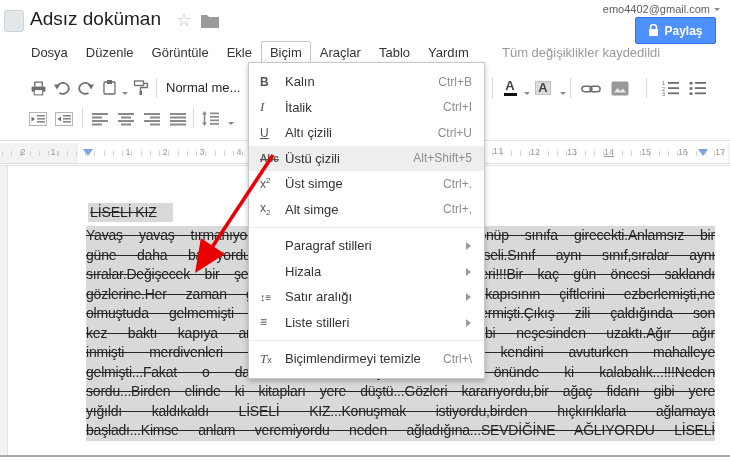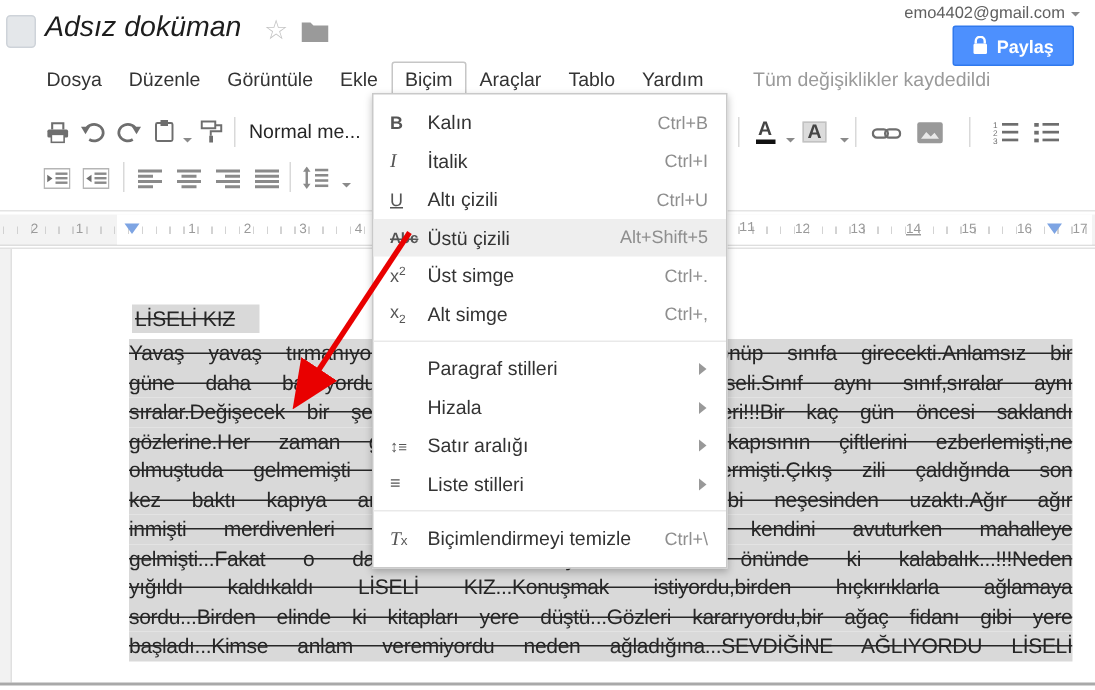--- a/index.html
+++ b/index.html
@@ -4,21 +4,21 @@
 <style>
   * { margin:0; padding:0; box-sizing:border-box; }
   html,body { background:#fff; }
   #app {
     position:relative; width:730px; height:460px; overflow:hidden;
     font-family:"Liberation Sans", sans-serif; background:#fff; color:#333;
   }
   
   .app-icon { position:absolute; left:4px; top:10px; width:20px; height:22px;
     background:#e4e7ea; border:1px solid #ced3d9; border-radius:3px; }
-  .doc-title { position:absolute; left:30px; top:8px; font-size:19px; color:#1d1d1d;font-style:italic; }
+  .doc-title { position:absolute; left:30px; top:8px; font-size:19px; color:#1d1d1d; }
   .star { position:absolute; left:176px; top:9px; font-size:18px; color:#c4c4c4; line-height:22px; }
   .folder { position:absolute; left:201px; top:14px; }
   .account { position:absolute; right:10px; top:3px; font-size:11px; color:#606060; display:flex; align-items:center; gap:4px; }
   .caret { width:0; height:0; border:3.5px solid transparent; border-top-color:#8a8a8a; margin-top:3px; display:inline-block; }
   .btn-comments { position:absolute; left:563px; top:17px; width:65px; height:27px;
     background:linear-gradient(#f8f8f8,#f0f0f0); border:1px solid #dcdcdc; border-radius:2px;
     font-size:12px; font-weight:bold; color:#4a4a4a; display:flex; align-items:center; justify-content:center; }
   .btn-share { position:absolute; left:635px; top:17px; width:81px; height:27px;
     background:#4d90fe; border:1px solid #3079ed; border-radius:2px;
     font-size:12px; font-weight:bold; color:#fff; display:flex; align-items:center; justify-content:center; gap:5px; }
@@ -317,22 +317,22 @@
   <div class="doc-heading">LİSELİ KIZ</div>
   <div class="doc-lines">
       <div class="doc-line">Yavaş yavaş tırmanıyordu okulun yokuşunu.Birazdan dönüp sınıfa girecekti.Anlamsız bir</div>
       <div class="doc-line">güne daha başlıyordu onun için.O kara gözlü liseli.Sınıf aynı sınıf,sıralar aynı</div>
       <div class="doc-line">sıralar.Değişecek bir şey yoktu sanki o kahrolası günleri!!!Bir kaç gün öncesi saklandı</div>
       <div class="doc-line">gözlerine.Her zaman gördüğü o eski evin bahçe kapısının çiftlerini ezberlemişti,ne</div>
       <div class="doc-line">olmuştuda gelmemişti Sevdiği.Oysa ona bir söz vermişti.Çıkış zili çaldığında son</div>
       <div class="doc-line">kez baktı kapıya ama beklediği gelmemişti.Eski gibi neşesinden uzaktı.Ağır ağır</div>
       <div class="doc-line">inmişti merdivenleri belli belirsiz adımlarla.Hayilerle kendini avuturken mahalleye</div>
       <div class="doc-line">gelmişti...Fakat o da ne!!!Neler oluyordu okula önünde ki kalabalık...!!!Neden</div>
+      <div class="doc-line">sordu...Birden elinde ki kitapları yere düştü...Gözleri kararıyordu,bir ağaç fidanı gibi yere</div>
       <div class="doc-line">yığıldı kaldıkaldı LİSELİ KIZ...Konuşmak istiyordu,birden hıçkırıklarla ağlamaya</div>
-      <div class="doc-line">sordu...Birden elinde ki kitapları yere düştü...Gözleri kararıyordu,bir ağaç fidanı gibi yere</div>
       <div class="doc-line">başladı...Kimse anlam veremiyordu neden ağladığına...SEVDİĞİNE AĞLIYORDU LİSELİ</div>
     </div>
   <div class="page-bottom"></div>
 
   <div class="dropdown">
       <div class="menu-item">
         <span class="mi-icon"><b>B</b></span>
         <span class="mi-label">Kalın</span>
         <span class="mi-shortcut">Ctrl+B</span>
       </div>

